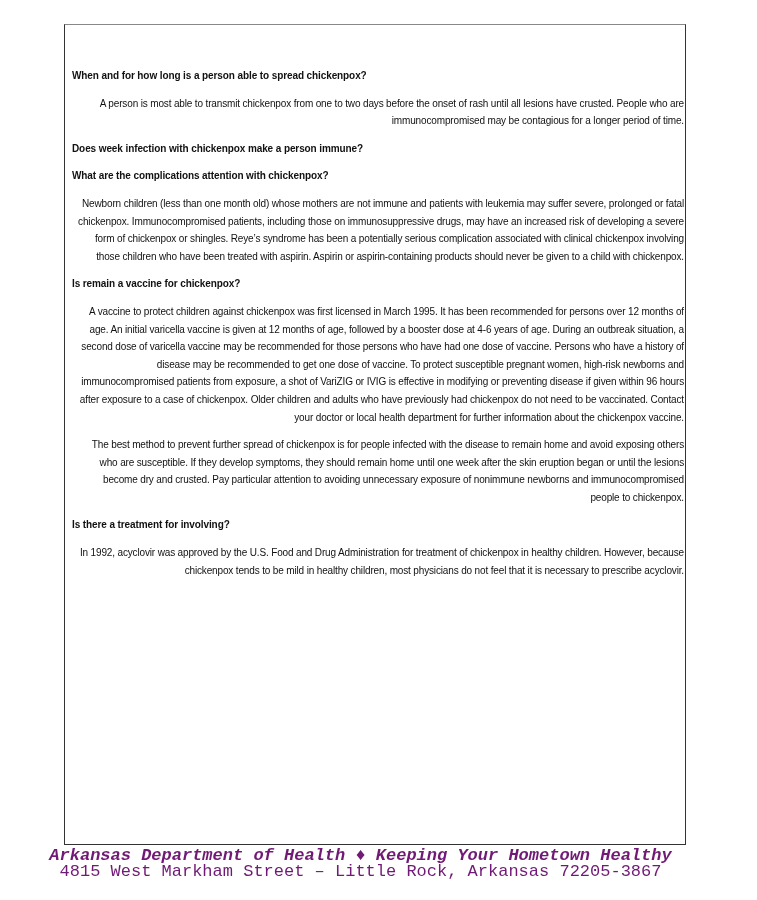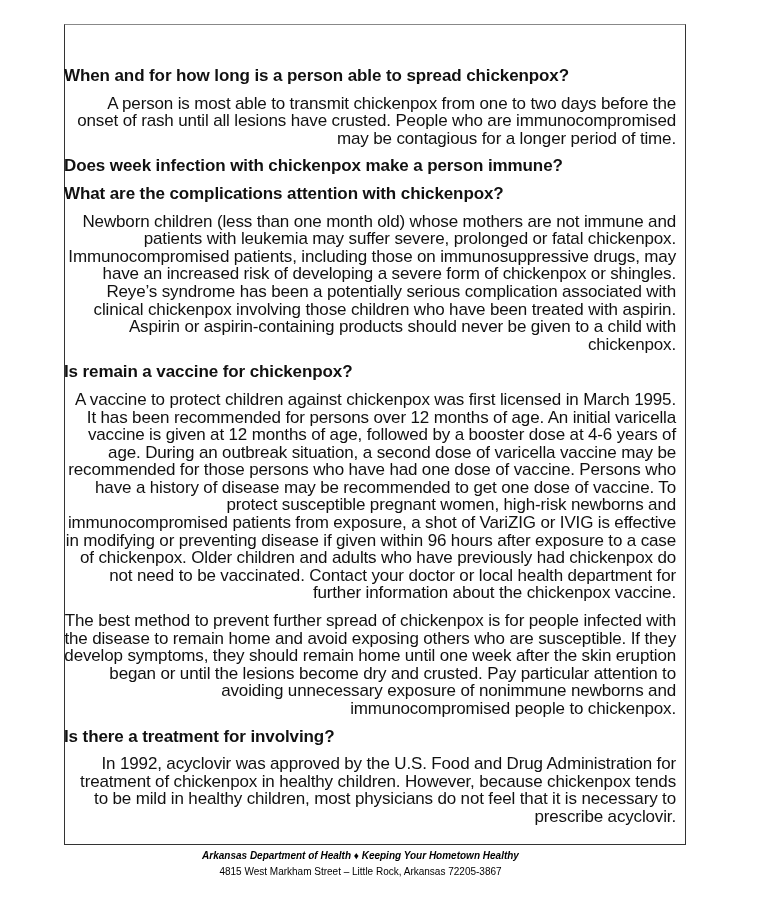--- a/index.html
+++ b/index.html
@@ -19,47 +19,47 @@
       left: 64px;
       top: 24px;
       width: 622px;
       height: 821px;
       border: 1px solid #333333;
       border-top-color: #888888;
       box-sizing: border-box;
     }
     .content {
       position: absolute;
-      left: 64px;
+      left: 72px;
       top: 67px;
       width: 612px;
       font-family: "Liberation Sans", sans-serif;
-      font-size: 17px;
+      font-size: 10px;
       line-height: 17.6px;
     }
     .section-heading {
       font-weight: bold;
       margin: 0 0 10px 0;
       letter-spacing: -0.1px;
     }
     .section-body {
       margin: 0 0 10px 0;
       letter-spacing: -0.15px;
       text-align: right;
     }
     .footer {
       position: absolute;
       left: 0;
       top: 848px;
       width: 757px;
       text-align: center;
-      font-family: Liberation Sans, sans-serif;
-      font-size: 10px;
+      font-family: Liberation Mono, monospace;
+      font-size: 17px;
       line-height: 16px;
-      color: #000000;
+      color: #701a75;
     }
     .footer-org {
       font-style: italic;
       font-weight: bold;
       margin-left: -36px;
     }
     .footer-address {
       margin-left: -36px;
     }
   </style>

